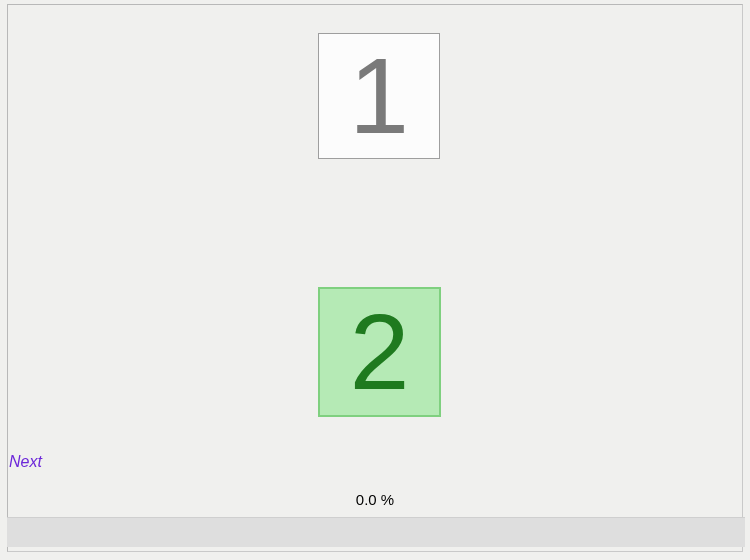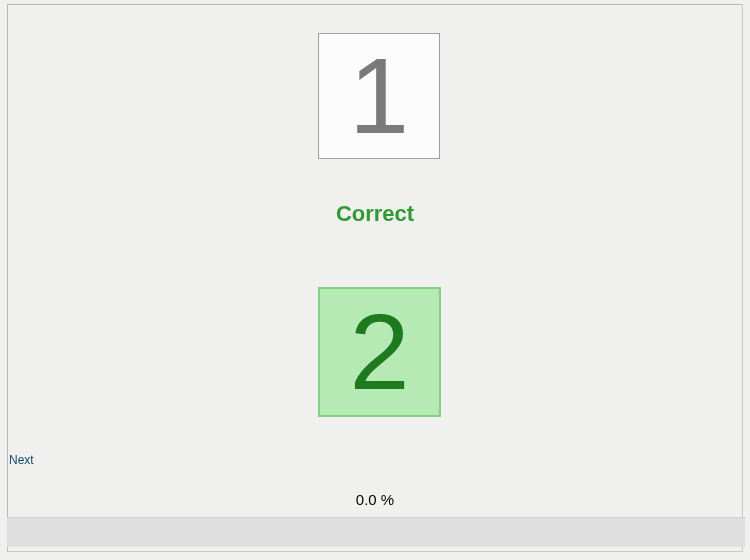--- a/index.html
+++ b/index.html
@@ -62,23 +62,24 @@
       line-height: 1;
       color: #1f7a1f;
       font-weight: 400;
       font-family: Arial, Helvetica, sans-serif;
       cursor: pointer;
     }
     .next-link {
       position: absolute;
       left: 1px;
       top: 448px;
-      font-size: 12px;
-      color: #0c4a6e;
+      font-size: 16px;
+      color: #6d28d9;
       cursor: pointer;
+      font-style: italic;
     }
     .percent-label {
       position: absolute;
       left: 0;
       top: 486px;
       width: 100%;
       text-align: center;
       font-size: 15px;
       font-weight: normal;
       color: #000;
@@ -95,21 +96,20 @@
   </style>
 </head>
 <body>
 
 <div class="panel">
 
   <div class="card-top">
     <span>1</span>
   </div>
 
-  <div class="status-text">Correct</div>
 
   <div class="card-bottom">
     <span>2</span>
   </div>
 
   <div class="next-link">Next</div>
 
   <div class="percent-label">0.0 %</div>
 
   <div class="progress-track"></div>

